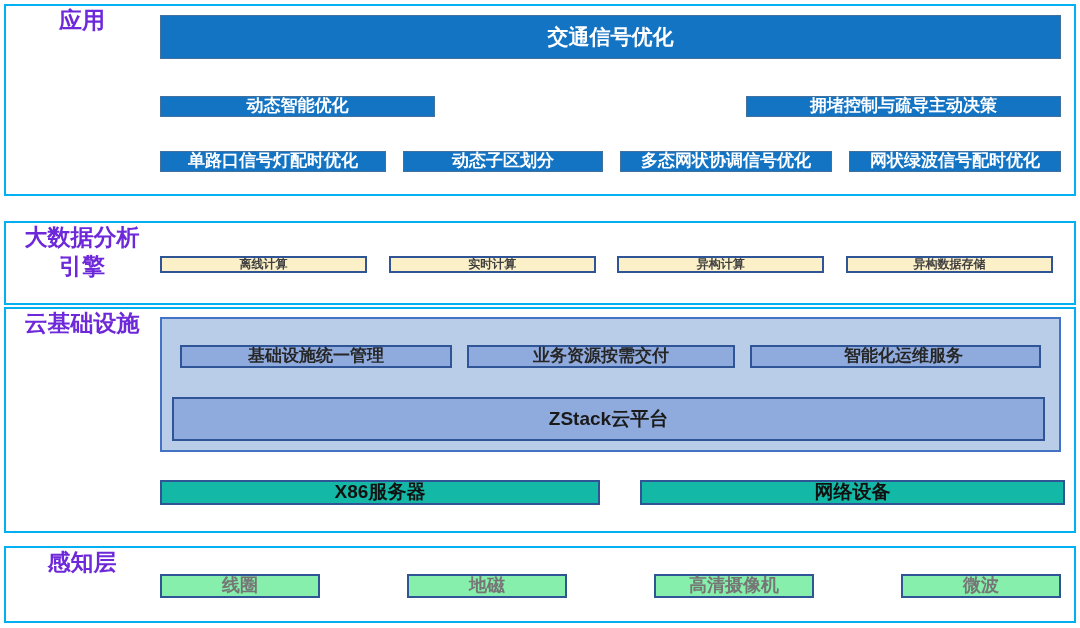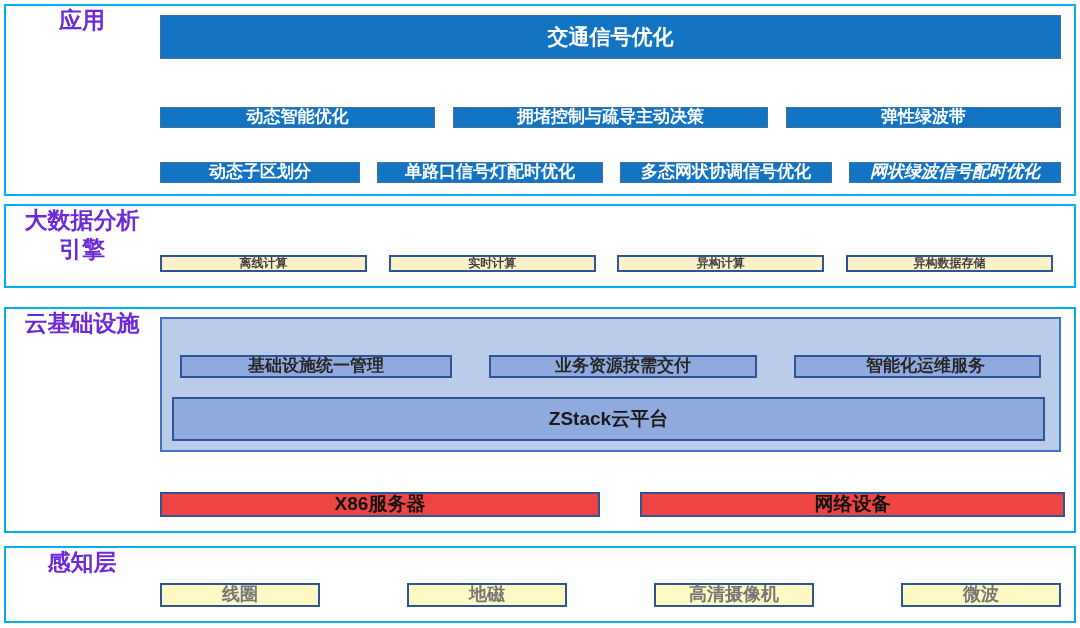--- a/index.html
+++ b/index.html
@@ -1,87 +1,84 @@
 <!DOCTYPE html>
 <html><head>
 <meta charset="utf-8">
 <style>
   html,body{margin:0;padding:0;background:#ffffff;}
   body{width:1080px;height:628px;position:relative;font-family:"Liberation Sans","DejaVu Sans",sans-serif;overflow:hidden;}
 
   .section{position:absolute;left:4px;width:1072px;border:2px solid #00B0F0;background:#ffffff;box-sizing:border-box;}
   #sec-application{top:4px;height:192px;}
-  #sec-bigdata{top:204px;height:84px;}
+  #sec-bigdata{top:221px;height:84px;}
   #sec-cloud{top:307px;height:226px;}
   #sec-perception{top:546px;height:77px;}
 
   .sec-label{position:absolute;left:0;top:0;width:152px;height:100%;
     display:flex;flex-direction:column;align-items:center;justify-content:flex-start;
     font-weight:bold;font-size:23px;color:#6d28d9;line-height:1.25;text-align:center;}
 
-  .flexrow{position:absolute;display:flex;justify-content:space-between;align-items:flex-end;border-radius:8px;}
+  .flexrow{position:absolute;display:flex;justify-content:space-between;align-items:center;border-radius:8px;}
 
   .box{display:flex;align-items:center;justify-content:center;font-weight:bold;
     box-sizing:border-box;text-align:center;line-height:1.1;}
 
   .box-blue{background:#1474C4;border:1px solid #41719C;color:#ffffff;font-size:17px;}
   .box-header{position:absolute;left:154px;top:9px;width:901px;height:44px;font-size:21px;}
   #app-row2{left:154px;top:79px;width:901px;height:43px;}
   #app-row3{left:154px;top:134px;width:901px;height:43px;}
 
   .box-cream{background:#FCF0C8;border:2px solid #2F5597;color:#404040;font-size:12px;}
   #bigdata-row{left:154px;top:17px;width:893px;height:49px;}
   #bigdata-row .box{width:207px;}
 
   .cloud-container{position:absolute;left:154px;top:8px;width:901px;height:135px;
     background:#B9CDE9;border:2px solid #4472C4;box-sizing:border-box;}
   .box-slate{background:#8FAADC;border:2px solid #2F5597;color:#262626;font-size:17px;}
   #cloud-services{left:18px;top:16px;width:861px;height:43px;}
   .zstack-bar{position:absolute;left:10px;top:78px;width:873px;height:44px;font-size:19px;color:#1a1a1a;}
   #hw-row{left:154px;top:159px;width:905px;height:49px;}
-  .box-hw{background:#ef4444;border:2px solid #2F5597;color:#111111;font-size:19px;}
+  .box-hw{background:#14b8a6;border:2px solid #2F5597;color:#111111;font-size:19px;}
 
   #perception-row{left:154px;top:17px;width:901px;height:42px;}
-  .box-gray{background:#fef9c3;border:2px solid #2F5597;color:#767676;font-size:18px;width:160px;}
+  .box-gray{background:#86efac;border:2px solid #2F5597;color:#767676;font-size:18px;width:160px;}
 </style>
 </head>
 <body>
 
 <div class="section" id="sec-application">
   <div class="sec-label">
     <span>应用</span>
   </div>
 
   <div class="box box-blue box-header">
     <span>交通信号优化</span>
   </div>
 
   <div class="flexrow" id="app-row2">
     <div class="box box-blue" style="width:275px;">
       <span>动态智能优化</span>
     </div>
     <div class="box box-blue" style="width:315px;">
       <span>拥堵控制与疏导主动决策</span>
     </div>
-    <div class="box box-blue" style="width:275px;">
-      <span>弹性绿波带</span>
-    </div>
   </div>
 
   <div class="flexrow" id="app-row3">
+    <div class="box box-blue" style="width:226px;">
+      <span>单路口信号灯配时优化</span>
+    </div>
     <div class="box box-blue" style="width:200px;">
       <span>动态子区划分</span>
-    </div>
-    <div class="box box-blue" style="width:226px;">
-      <span>单路口信号灯配时优化</span>
     </div>
     <div class="box box-blue" style="width:212px;">
       <span>多态网状协调信号优化</span>
     </div>
-    <div class="box box-blue" style="width:212px;font-style:italic;">
+    <div class="box box-blue" style="width:212px;">
       <span>网状绿波信号配时优化</span>
     </div>
   </div>
 </div>
 
 <div class="section" id="sec-bigdata">
   <div class="sec-label">
     <span>大数据分析</span>
     <span>引擎</span>
   </div>
@@ -107,21 +104,21 @@
   </div>
 
   <div class="cloud-container">
     <div class="flexrow" id="cloud-services">
       <div class="box box-slate" style="width:272px;">
         <span>基础设施统一管理</span>
       </div>
       <div class="box box-slate" style="width:268px;">
         <span>业务资源按需交付</span>
       </div>
-      <div class="box box-slate" style="width:247px;padding-left:16px;">
+      <div class="box box-slate" style="width:291px;padding-left:16px;">
         <span>智能化运维服务</span>
       </div>
     </div>
     <div class="box box-slate zstack-bar">
       <span>ZStack云平台</span>
     </div>
   </div>
 
   <div class="flexrow" id="hw-row">
     <div class="box box-hw" style="width:440px;">

